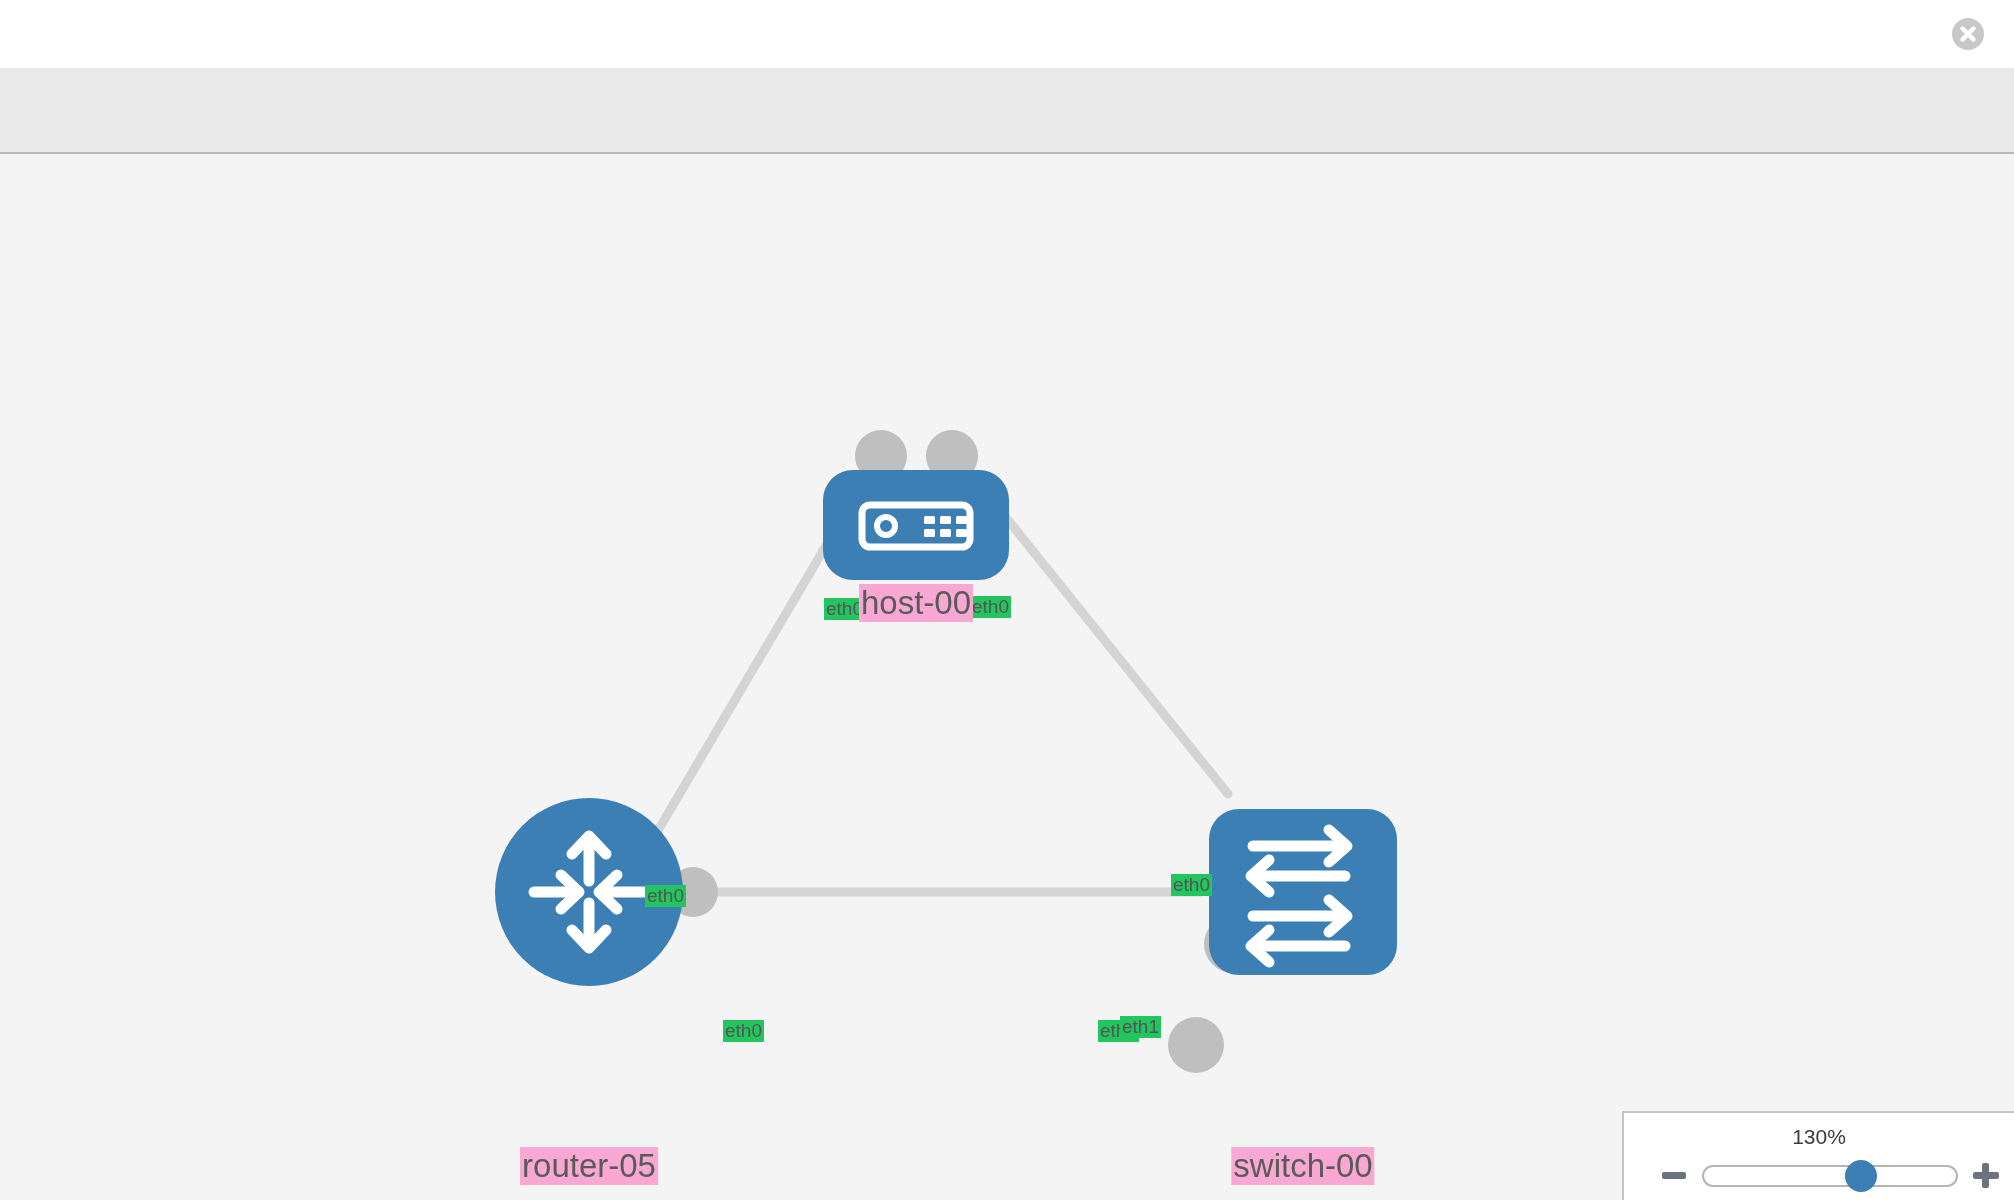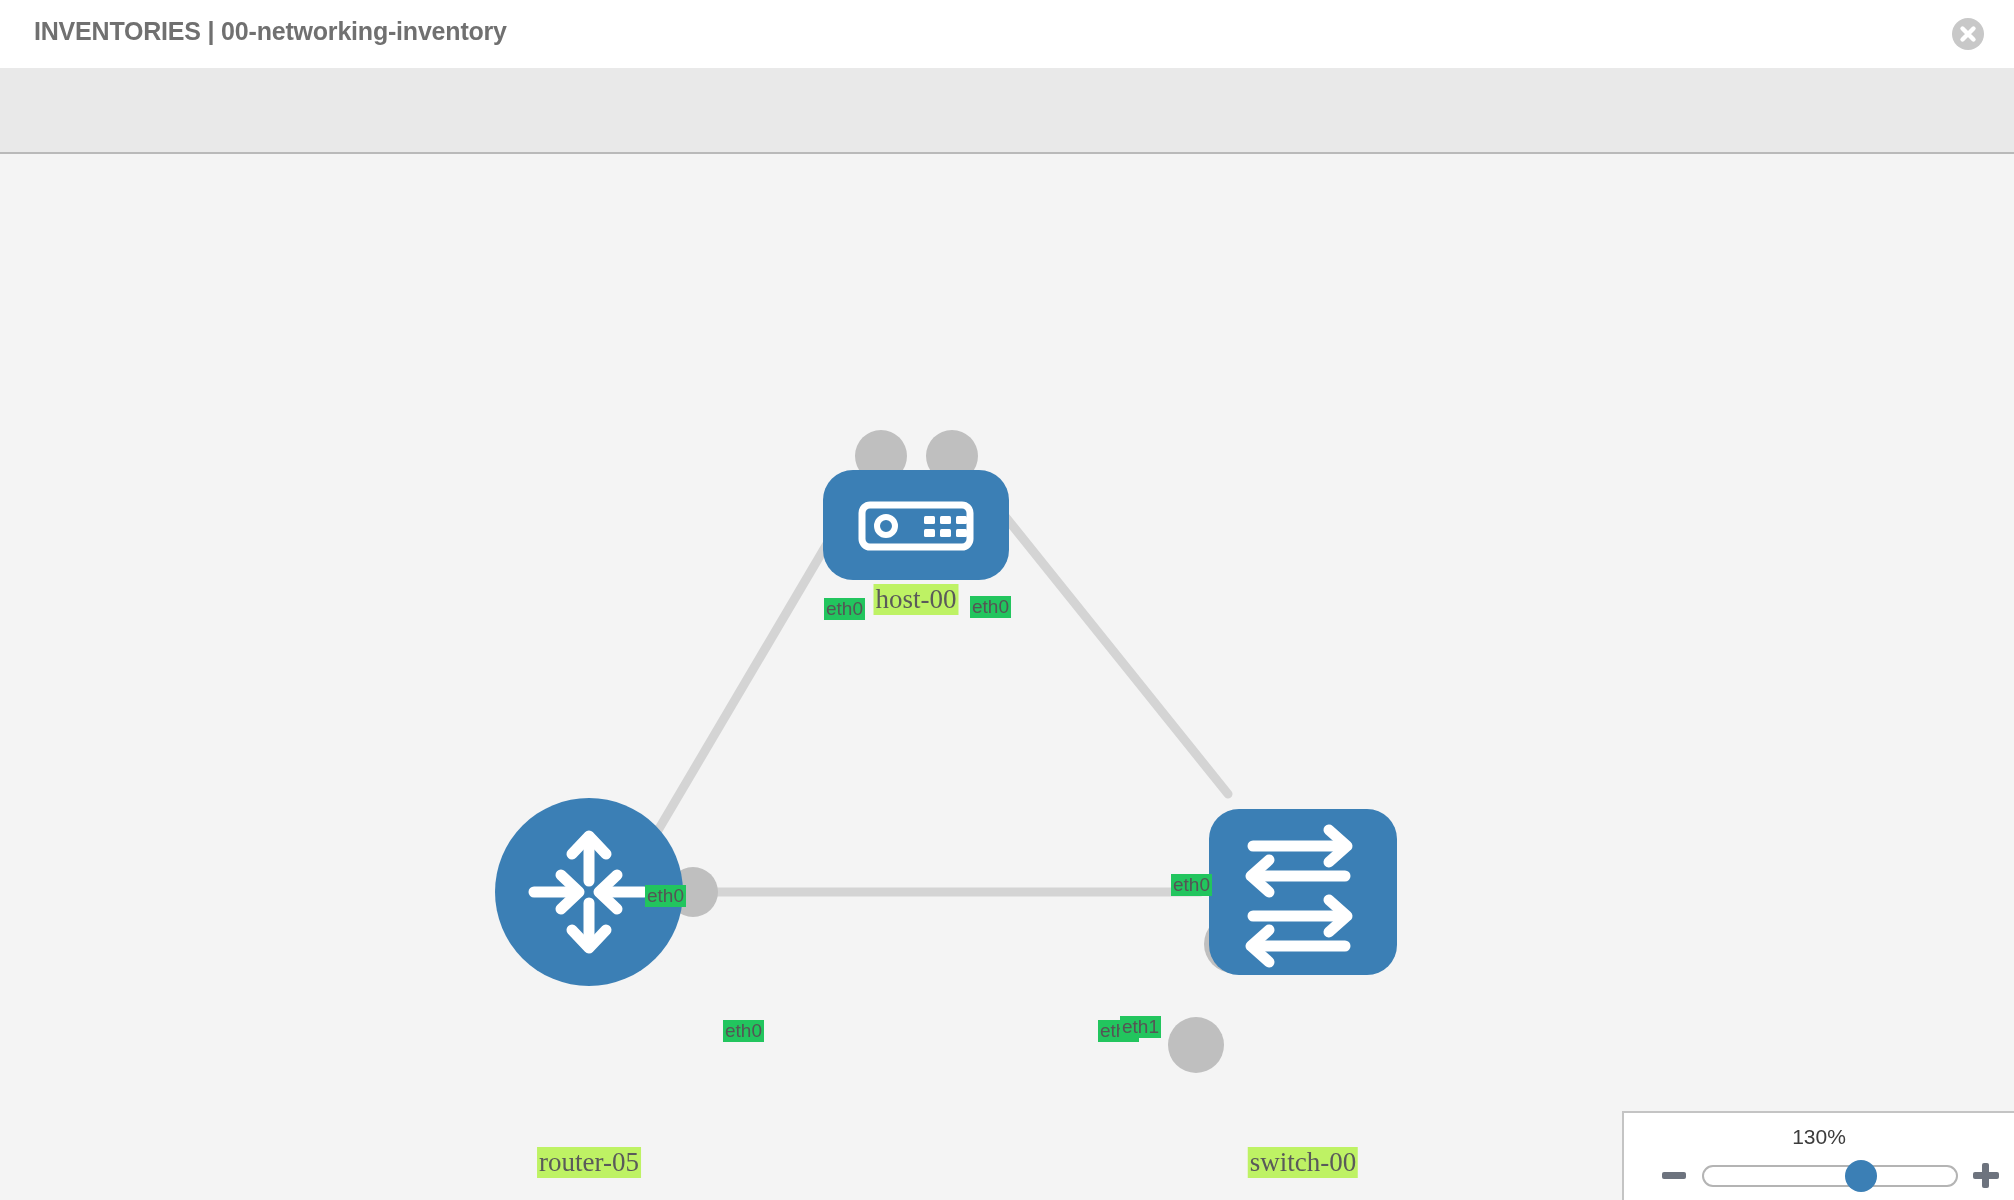--- a/index.html
+++ b/index.html
@@ -96,27 +96,26 @@
   }
   .topology-svg {
     position: absolute;
     left: 0; top: 0;
     width: 2014px; height: 1046px;
   }
 
   
   .node-label {
     position: absolute;
-    font-size: 27px;
+    font-size: 33px;
     color: #5a5a5a;
-    background: #bef264;
+    background: #f9a8d4;
     white-space: nowrap;
     transform: translateX(-50%);
     padding: 0 2px;
-    font-family: Liberation Serif, serif;
   }
   .iface-label {
     position: absolute;
     font-size: 19px;
     color: #555555;
     background: #22c55e;
     white-space: nowrap;
     padding: 0 2px;
   }
 
@@ -179,21 +178,20 @@
     width: 32px; height: 32px;
     border-radius: 50%;
     background: #3b7fb5;
     cursor: grab;
   }
 </style>
 </head>
 <body>
 
 <div class="header">
-  <div class="page-title">INVENTORIES | 00-networking-inventory</div>
 
   <div class="close-btn">
     <svg width="32" height="32" viewBox="0 0 32 32">
       <circle cx="16" cy="16" r="16" fill="#c8c8c8"></circle>
       <path d="M10.5 10.5 L21.5 21.5 M21.5 10.5 L10.5 21.5" stroke="#ffffff" stroke-width="4.4" stroke-linecap="round"></path>
     </svg>
   </div>
 </div>
 
 <div class="toolbar">

